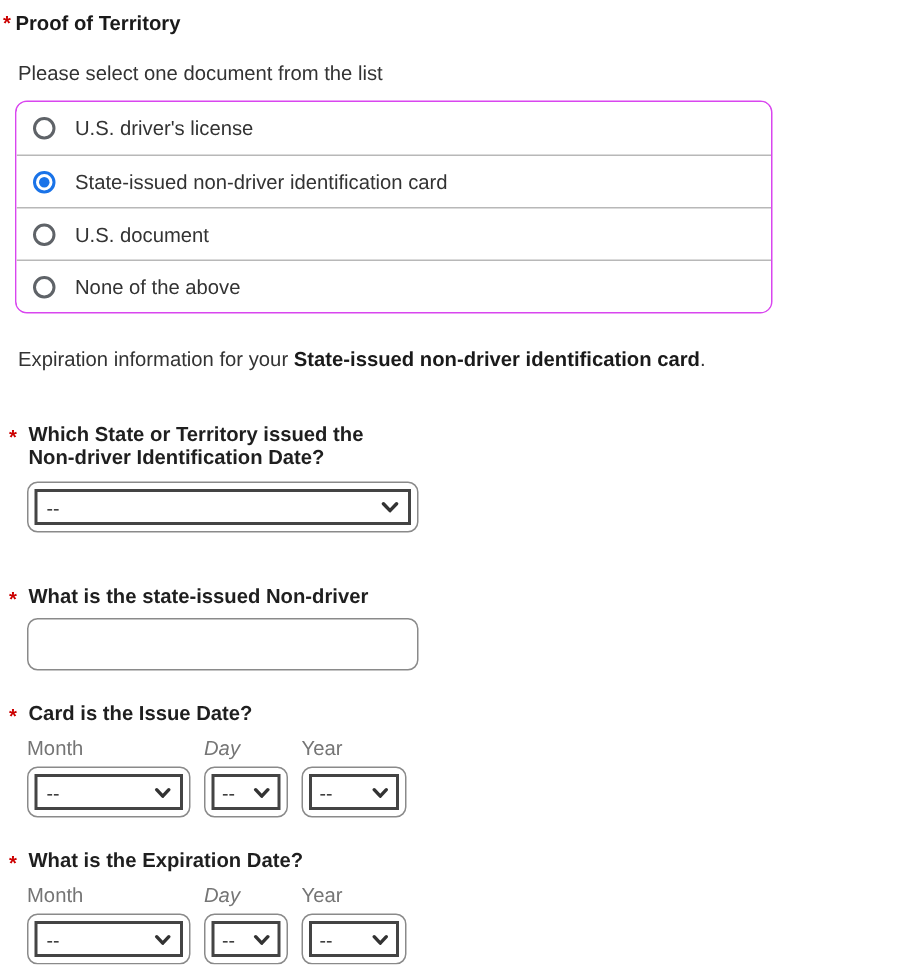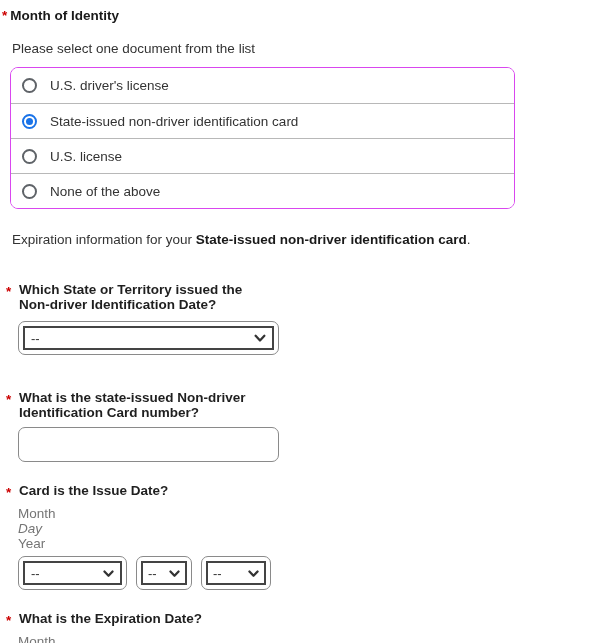--- a/index.html
+++ b/index.html
@@ -112,56 +112,55 @@
     color: #333;
     outline: none;
     background: #fff;
   }
 
   
   .date-labels {
     display: flex;
     margin: 8px 0 0 16px;
     color: #757575;
-    flex-direction: column;
   }
   .date-labels .dl-month { width: 118px; }
   .date-labels .dl-day { width: 65px; font-style: italic; }
   .date-row {
     display: flex;
     gap: 9px;
     margin: 5px 0 0 16px;
   }
   .sel-month { width: 109px; height: 34px; }
   .sel-day   { width: 56px;  height: 34px; }
   .sel-year  { width: 70px;  height: 34px; }
   .sel-day .select-inner, .sel-year .select-inner { padding: 0 4px 0 5px; }
 </style>
 </head>
 <body>
 
 <div class="page">
 
   <div class="field-title">
-    <span class="req">*</span><span>Month of Identity</span>
+    <span class="req">*</span><span>Proof of Territory</span>
   </div>
   <div class="instruction">Please select one document from the list</div>
 
   <div class="radio-group">
     <div class="radio-row">
       <span class="radio"></span>
       <span class="radio-label">U.S. driver's license</span>
     </div>
     <div class="radio-row">
       <span class="radio selected"></span>
       <span class="radio-label">State-issued non-driver identification card</span>
     </div>
     <div class="radio-row">
       <span class="radio"></span>
-      <span class="radio-label">U.S. license</span>
+      <span class="radio-label">U.S. document</span>
     </div>
     <div class="radio-row">
       <span class="radio"></span>
       <span class="radio-label">None of the above</span>
     </div>
   </div>
 
   <div class="additional">
     <span>Expiration information for your </span><b>State-issued non-driver identification card</b><span>.</span>
   </div>
@@ -176,21 +175,20 @@
       <span>--</span>
       <svg class="chev" width="14" height="14" viewBox="0 0 16 16">
           <polyline points="3,5.5 8,10.8 13,5.5" fill="none" stroke="#333" stroke-width="2.6" stroke-linecap="round" stroke-linejoin="round"></polyline>
         </svg>
     </div>
   </div>
 
   <div class="question">
     <span class="req">*</span>
     <span>What is the state-issued Non-driver</span>
-    <span class="l2">Identification Card number?</span>
   </div>
   <input class="text-input" type="text" value="" style="">
 
   <div class="question single">
     <span class="req">*</span>
     <span>Card is the Issue Date?</span>
   </div>
   <div class="date-labels">
     <span class="dl-month">Month</span>
     <span class="dl-day">Day</span>

